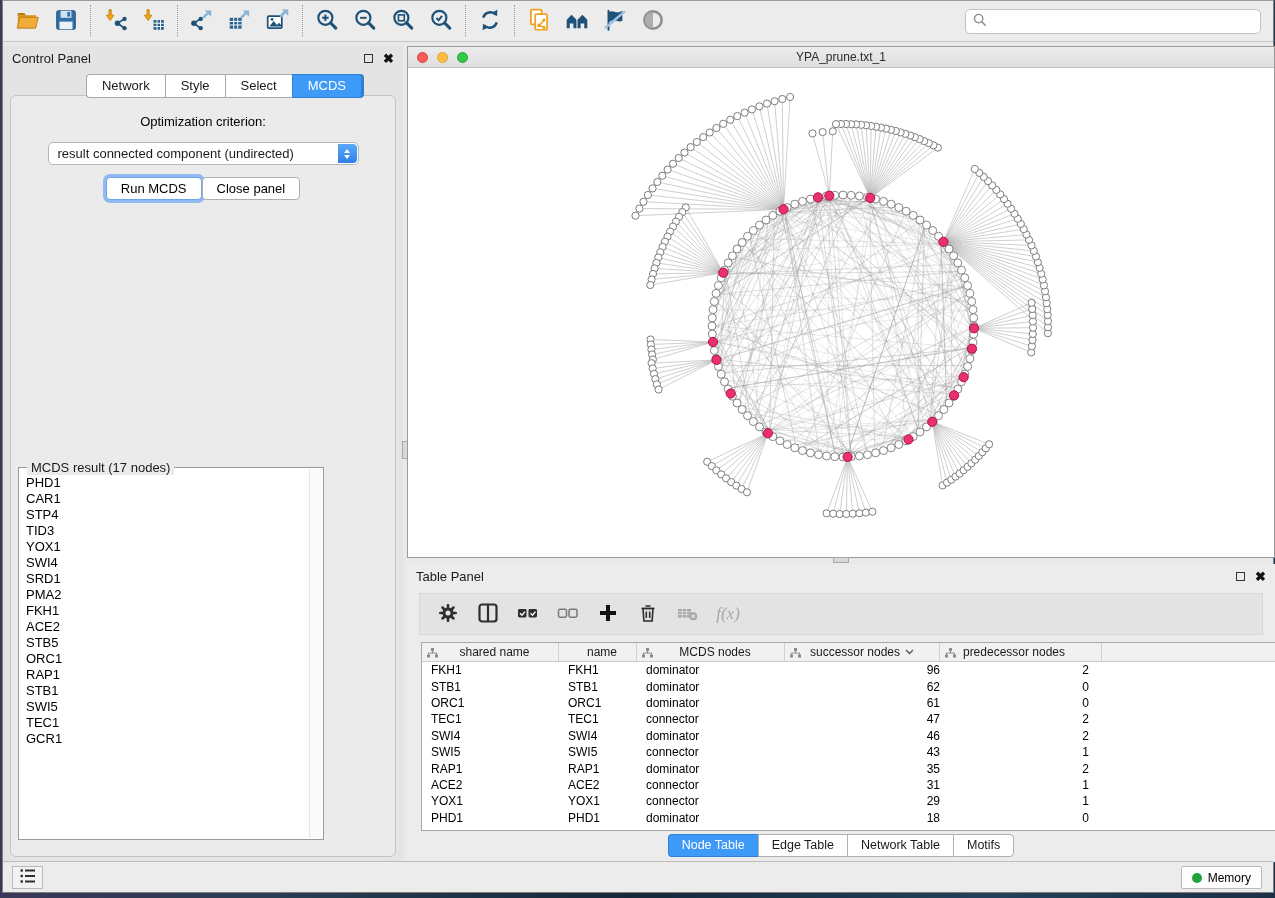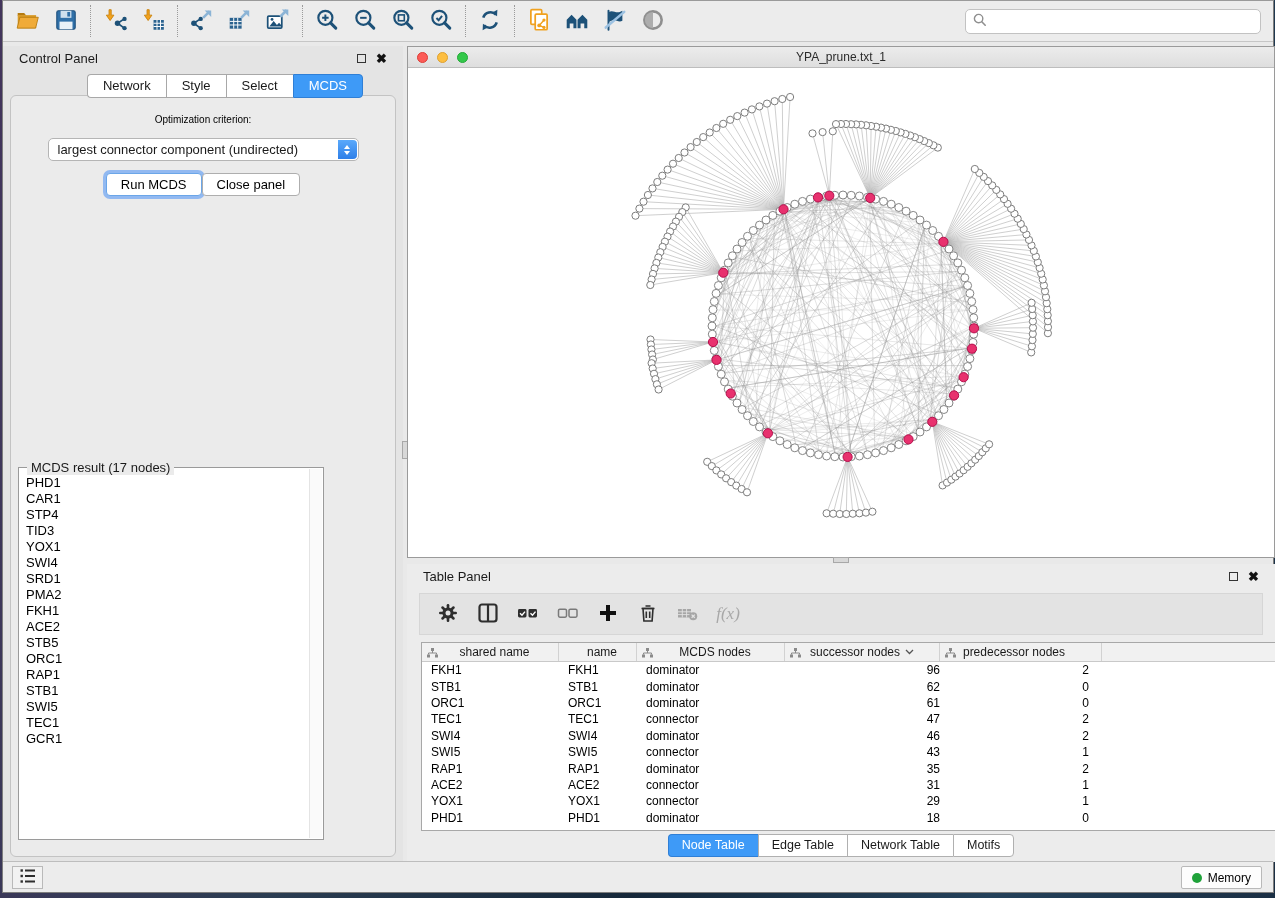--- a/index.html
+++ b/index.html
@@ -17,36 +17,36 @@
           background:transparent; border:none; cursor:pointer; flex:none; }
   .tsep { width:1px; height:32px; border-left:1px dotted #9a9a9a; margin:0 5px; flex:none; }
   .tspacer { flex:1; }
   .searchbox { width:296px; height:25px; background:#fff; border:1px solid #c2c2c2; border-radius:5px;
                display:flex; align-items:center; padding:0 7px; margin-right:6px; }
   .searchbox input { border:none; outline:none; flex:1; font-size:12px; background:transparent; margin-left:5px;
                      font-family:"Liberation Sans",sans-serif; }
 
   
   .cpanel { position:absolute; left:0; top:45px; width:400px; height:816px; background:#e4e4e4; }
-  .phead { height:24px; display:flex; align-items:center; padding:0 16px; }
+  .phead { height:24px; display:flex; align-items:center; padding:0 9px; }
   .phead .ptitle { font-size:13px; color:#1a1a1a; }
   .phead .pspacer { flex:1; }
   .float-ic { width:9px; height:9px; border:1.4px solid #333; margin-right:10px; display:inline-block; cursor:pointer; }
   .close-ic { font-size:13px; font-weight:bold; color:#111; cursor:pointer; line-height:1; }
 
   .cp-tabs { position:absolute; left:0; top:28px; width:100%; display:flex; justify-content:center; z-index:2;padding-left:44px; }
   .cp-tab { background:#fff; border:1px solid #a8a8a8; border-right:none; padding:3px 15px 4px;
             font-size:13px; cursor:pointer; }
   .cp-tab:first-child { border-radius:4px 0 0 4px; }
-  .cp-tab:last-child { border-right:1px solid #0369a1; border-radius:0 4px 4px 0; }
+  .cp-tab:last-child { border-right:3px solid #0369a1; border-radius:0 4px 4px 0; }
   .cp-tab.sel { background:#3e9af7; border-color:#2f7fd6; color:#fff; }
 
   .cp-card { position:absolute; left:7px; top:49px; width:386px; height:762px; background:#ebebeb;
              border:1px solid #c3c3c3; border-radius:6px; }
-  .opt-label { text-align:center; margin-top:18px; font-size:10px; color:#000; }
+  .opt-label { text-align:center; margin-top:18px; font-size:13px; color:#000; }
   .dropdown { position:relative; margin:13px auto 0; width:311px; height:23px; background:#fff;
               border:1px solid #b5b5b5; border-radius:5px; display:flex; align-items:center;
               padding-left:9px; font-size:13px; cursor:pointer; }
   .dd-step { position:absolute; right:1px; top:1px; bottom:1px; width:19px; border-radius:0 4px 4px 0;
              background:linear-gradient(#5aa9fb,#2e7fe8); display:flex; flex-direction:column;
              align-items:center; justify-content:center; gap:2px; }
   .dd-step i { width:0; height:0; border-left:3.5px solid transparent; border-right:3.5px solid transparent; display:block; }
   .dd-up { border-bottom:4px solid #fff; }
   .dd-dn { border-top:4px solid #fff; }
   .btnrow { display:flex; justify-content:center; margin-top:12px; }
@@ -285,21 +285,21 @@
     </div>
     <div class="cp-tabs">
         <div class="cp-tab">Network</div>
         <div class="cp-tab">Style</div>
         <div class="cp-tab">Select</div>
         <div class="cp-tab sel">MCDS</div>
       </div>
     <div class="cp-card">
       <div class="opt-label">Optimization criterion:</div>
       <div class="dropdown">
-        <span>largest connector component (undirected)</span>
+        <span>result connected component (undirected)</span>
         <span class="dd-step">
             <i class="dd-up"></i>
             <i class="dd-dn"></i>
           </span>
       </div>
       <div class="btnrow">
         <button class="pbtn focused">Run MCDS</button>
         <button class="pbtn">Close panel</button>
       </div>
       <div class="mcds-fieldset">

